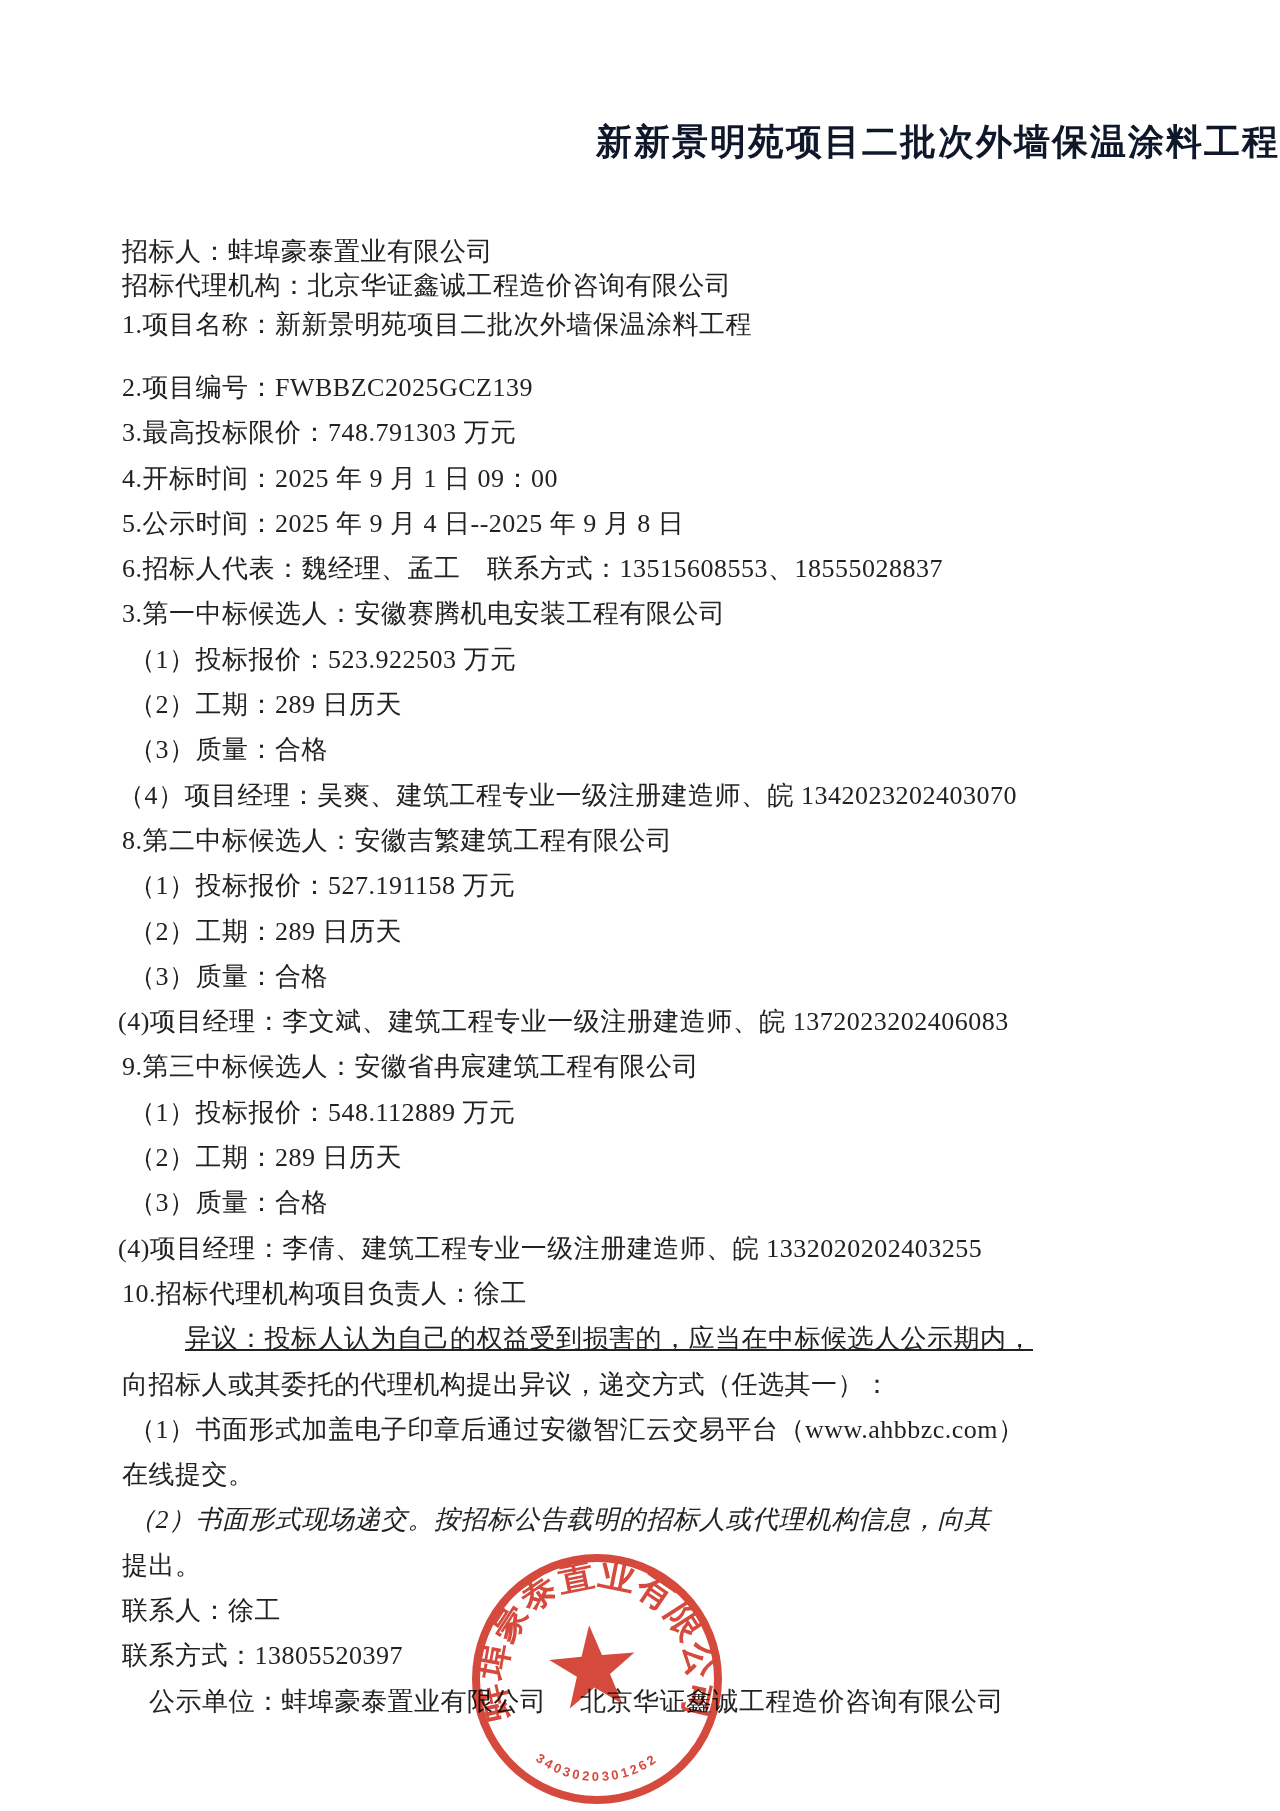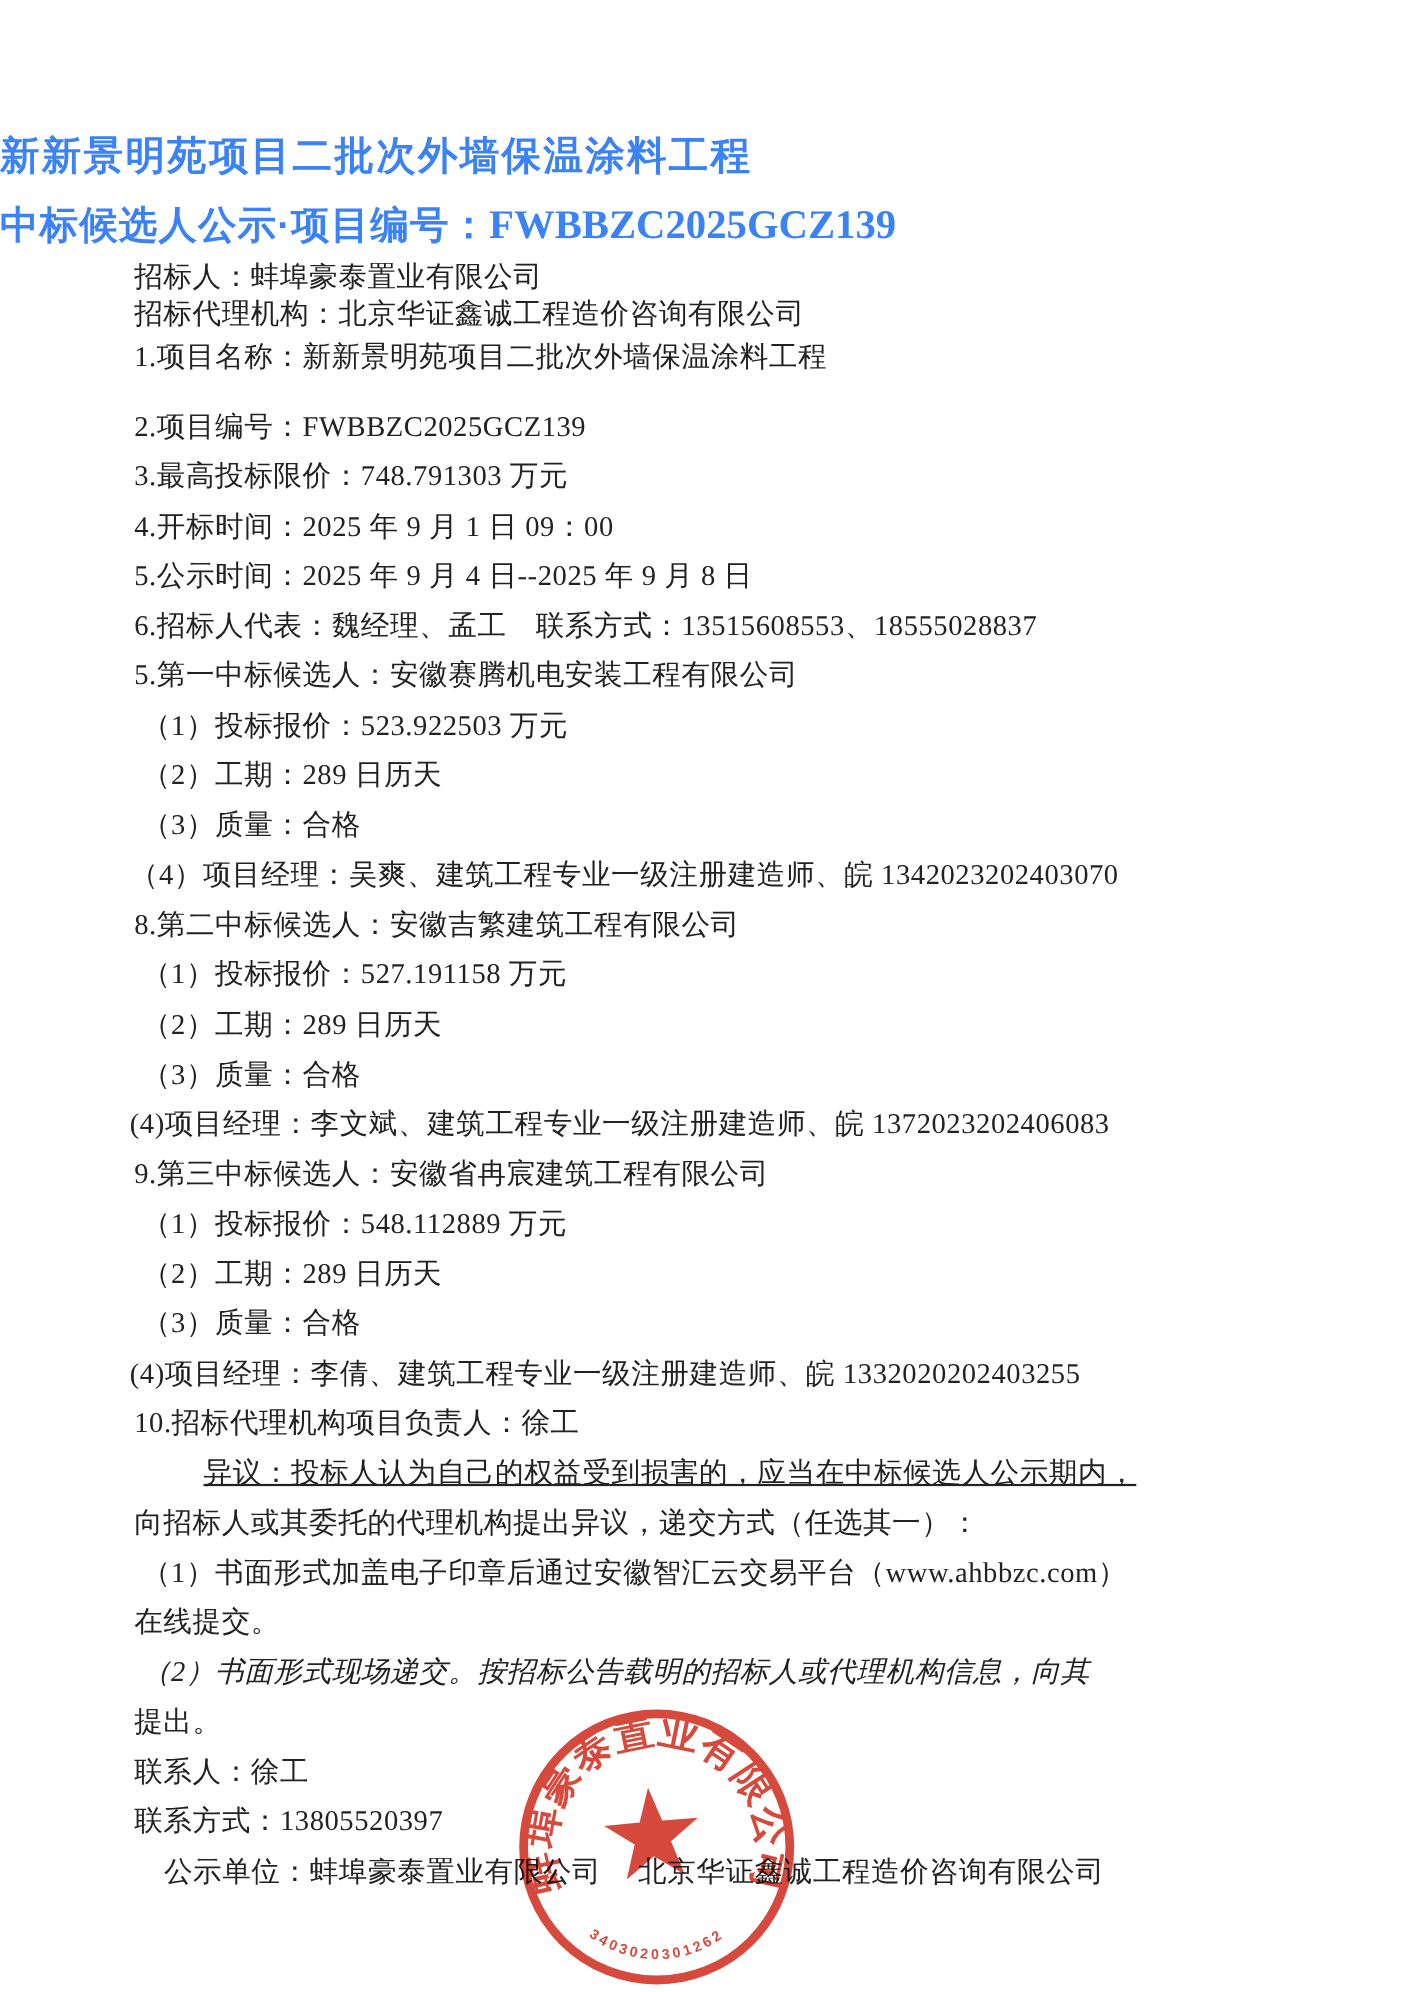--- a/index.html
+++ b/index.html
@@ -6,23 +6,23 @@
   #page{
     position:relative;
     width:1280px;height:1811px;
     background:#ffffff;
     overflow:hidden;
     font-family:"Liberation Serif","DejaVu Serif",serif;
     color:#1e1e1e;
   }
   .title{
     position:absolute;left:0;width:1280px;
-    text-align:left;
+    text-align:right;
     font-family:"Liberation Sans","DejaVu Sans",sans-serif;
-    font-weight:bold;color:#3b82f6;
+    font-weight:bold;color:#0f172a;
     white-space:pre;
   }
   #title1{top:118px;font-size:36px;letter-spacing:2px;}
   #title2{top:181px;font-size:35px;letter-spacing:1px;}
   #title2 .code{
     font-family:"Liberation Serif","DejaVu Serif",serif;
     font-size:37px;letter-spacing:0px;
   }
   .bodyline{
     position:absolute;
@@ -47,32 +47,31 @@
     font-weight:bold;
   }
 </style>
 </head>
 <body>
 
 <div id="page">
 
   <div id="title1" class="title">新新景明苑项目二批次外墙保温涂料工程</div>
 
-  <div id="title2" class="title"><span>中标候选人公示·项目编号：</span><span class="code">FWBBZC2025GCZ139</span></div>
 
   <div id="body-lines">
       <div class="bodyline ind-n" style="top: 230px;">招标人：蚌埠豪泰置业有限公司</div>
       <div class="bodyline ind-n" style="top: 264px;">招标代理机构：北京华证鑫诚工程造价咨询有限公司</div>
       <div class="bodyline ind-n" style="top: 303px;">1.项目名称：新新景明苑项目二批次外墙保温涂料工程</div>
       <div class="bodyline ind-n" style="top: 366px;">2.项目编号：FWBBZC2025GCZ139</div>
       <div class="bodyline ind-n" style="top: 411px;">3.最高投标限价：748.791303 万元</div>
       <div class="bodyline ind-n" style="top: 457px;">4.开标时间：2025 年 9 月 1 日 09：00</div>
       <div class="bodyline ind-n" style="top: 502px;">5.公示时间：2025 年 9 月 4 日--2025 年 9 月 8 日</div>
       <div class="bodyline ind-n" style="top: 547px;">6.招标人代表：魏经理、孟工　联系方式：13515608553、18555028837</div>
-      <div class="bodyline ind-n" style="top: 592px;">5.第一中标候选人：安徽赛腾机电安装工程有限公司</div>
+      <div class="bodyline ind-n" style="top: 592px;">3.第一中标候选人：安徽赛腾机电安装工程有限公司</div>
       <div class="bodyline ind-p" style="top: 638px;">（1）投标报价：523.922503 万元</div>
       <div class="bodyline ind-p" style="top: 683px;">（2）工期：289 日历天</div>
       <div class="bodyline ind-p" style="top: 728px;">（3）质量：合格</div>
       <div class="bodyline ind-p4" style="top: 774px;">（4）项目经理：吴爽、建筑工程专业一级注册建造师、皖 1342023202403070</div>
       <div class="bodyline ind-n" style="top: 819px;">8.第二中标候选人：安徽吉繁建筑工程有限公司</div>
       <div class="bodyline ind-p" style="top: 864px;">（1）投标报价：527.191158 万元</div>
       <div class="bodyline ind-p" style="top: 910px;">（2）工期：289 日历天</div>
       <div class="bodyline ind-p" style="top: 955px;">（3）质量：合格</div>
       <div class="bodyline ind-p4" style="top: 1000px;">(4)项目经理：李文斌、建筑工程专业一级注册建造师、皖 1372023202406083</div>
       <div class="bodyline ind-n" style="top: 1045px;">9.第三中标候选人：安徽省冉宸建筑工程有限公司</div>

